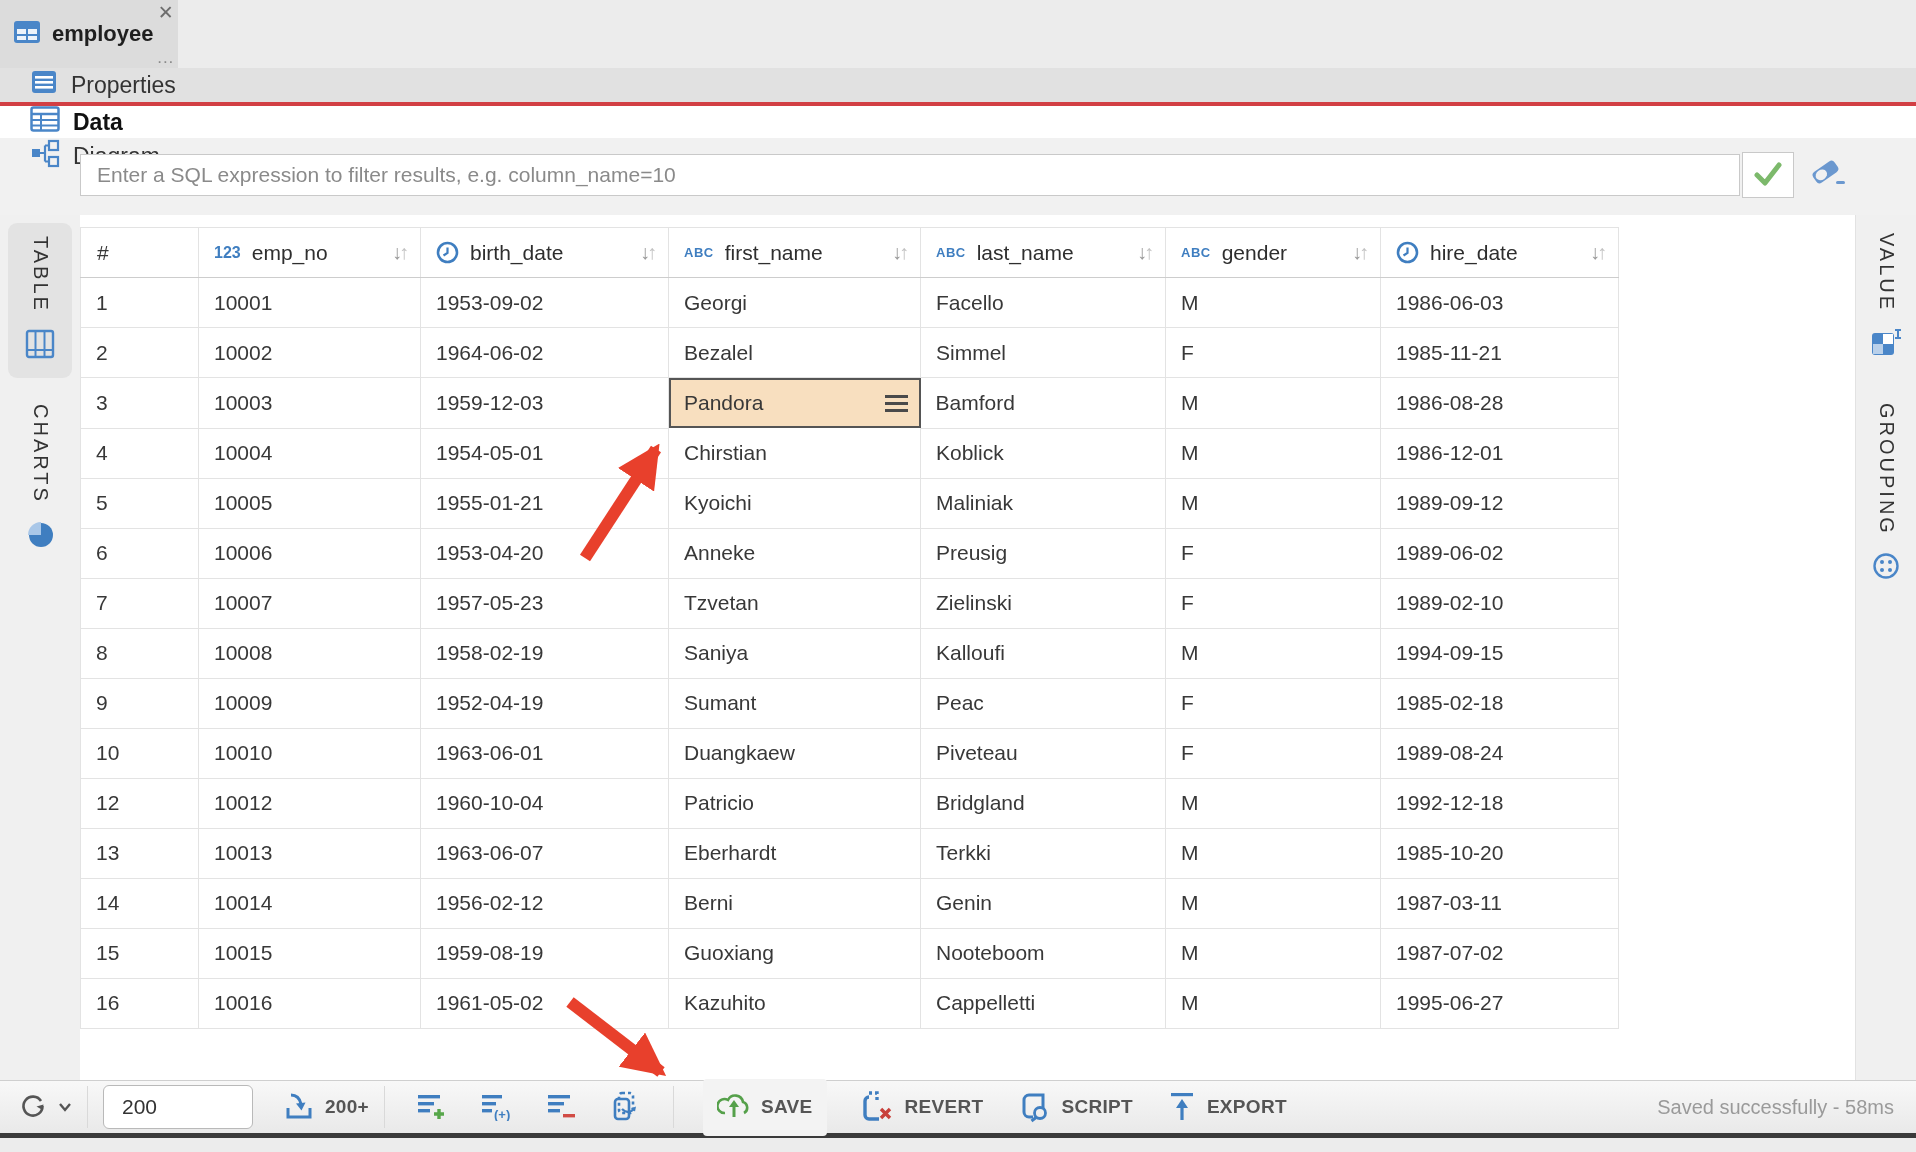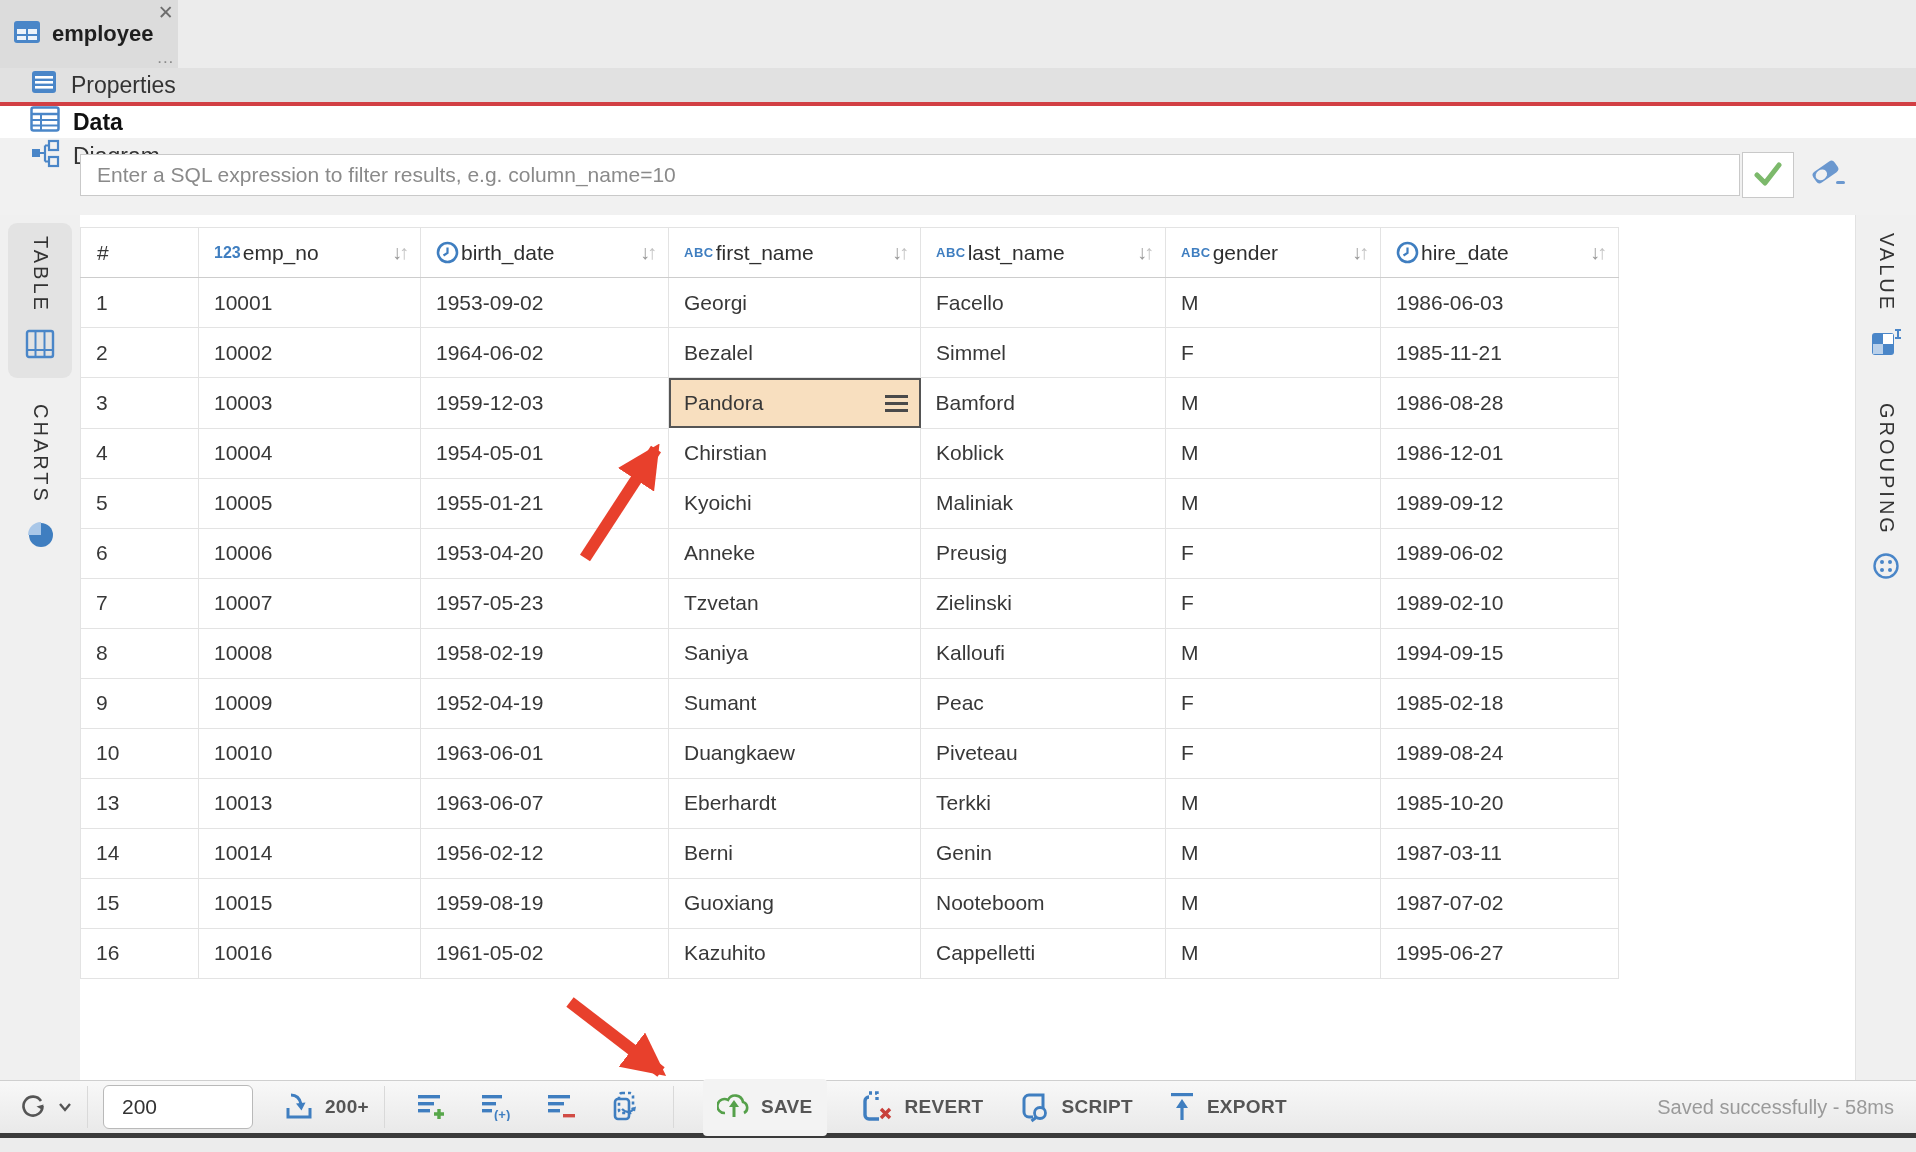--- a/index.html
+++ b/index.html
@@ -43,21 +43,21 @@
 
   
   .content { flex:1; background:#fff; overflow:hidden; }
   table.grid { border-collapse:collapse; table-layout:fixed; width:1538px; margin-top:12px; }
   .grid th, .grid td { height:50px; border-right:1px solid #e3e3e3; border-bottom:1px solid #e3e3e3;
     font-size:21px; color:#383838; font-weight:normal; text-align:left; padding:0 0 0 15px;
     overflow:hidden; white-space:nowrap; }
   .grid th { border-top:1px solid #e3e3e3; border-bottom:1px solid #cdcdcd; padding:0; cursor:pointer; }
   .grid th:first-child, .grid td:first-child { border-left:1px solid #e3e3e3; }
   .grid th.rowhead { padding-left:16px; }
-  .hcell { display:flex; align-items:center; gap:2px; padding:0 12px 0 15px; }
+  .hcell { display:flex; align-items:center; gap:11px; padding:0 12px 0 15px; }
   .typeicon { color:#3f7ec0; font-weight:bold; flex:none; display:flex; align-items:center; }
   .b123 { font-size:16px; }
   .babc { font-size:13px; letter-spacing:0.5px; }
   .colname { flex:1; color:#2e2e2e; }
   .sort { flex:none; font-size:20px; letter-spacing:-3px; padding-right:2px; }
   .sort .d { font-style:normal; color:#9a9a9a; }
   .sort .u { font-style:normal; color:#c3c3c3; }
   td.sel { display:flex; align-items:center; background:#f8dfbf; border:2px solid #555 !important; padding-left:13px; }
   .burger { margin-left:auto; margin-right:11px; width:23px; height:17px;
     background:linear-gradient(#4a4a4a,#4a4a4a) 0 0/23px 3px no-repeat,
@@ -349,20 +349,29 @@
             <tr>
               <td>10</td>
               <td>10010</td>
               <td>1963-06-01</td>
               <td>Duangkaew</td>
               <td>Piveteau</td>
               <td>F</td>
               <td>1989-08-24</td>
             </tr>
             <tr>
+              <td>12</td>
+              <td>10012</td>
+              <td>1960-10-04</td>
+              <td>Patricio</td>
+              <td>Bridgland</td>
+              <td>M</td>
+              <td>1992-12-18</td>
+            </tr>
+            <tr>
               <td>13</td>
               <td>10013</td>
               <td>1963-06-07</td>
               <td>Eberhardt</td>
               <td>Terkki</td>
               <td>M</td>
               <td>1985-10-20</td>
             </tr>
             <tr>
               <td>14</td>

